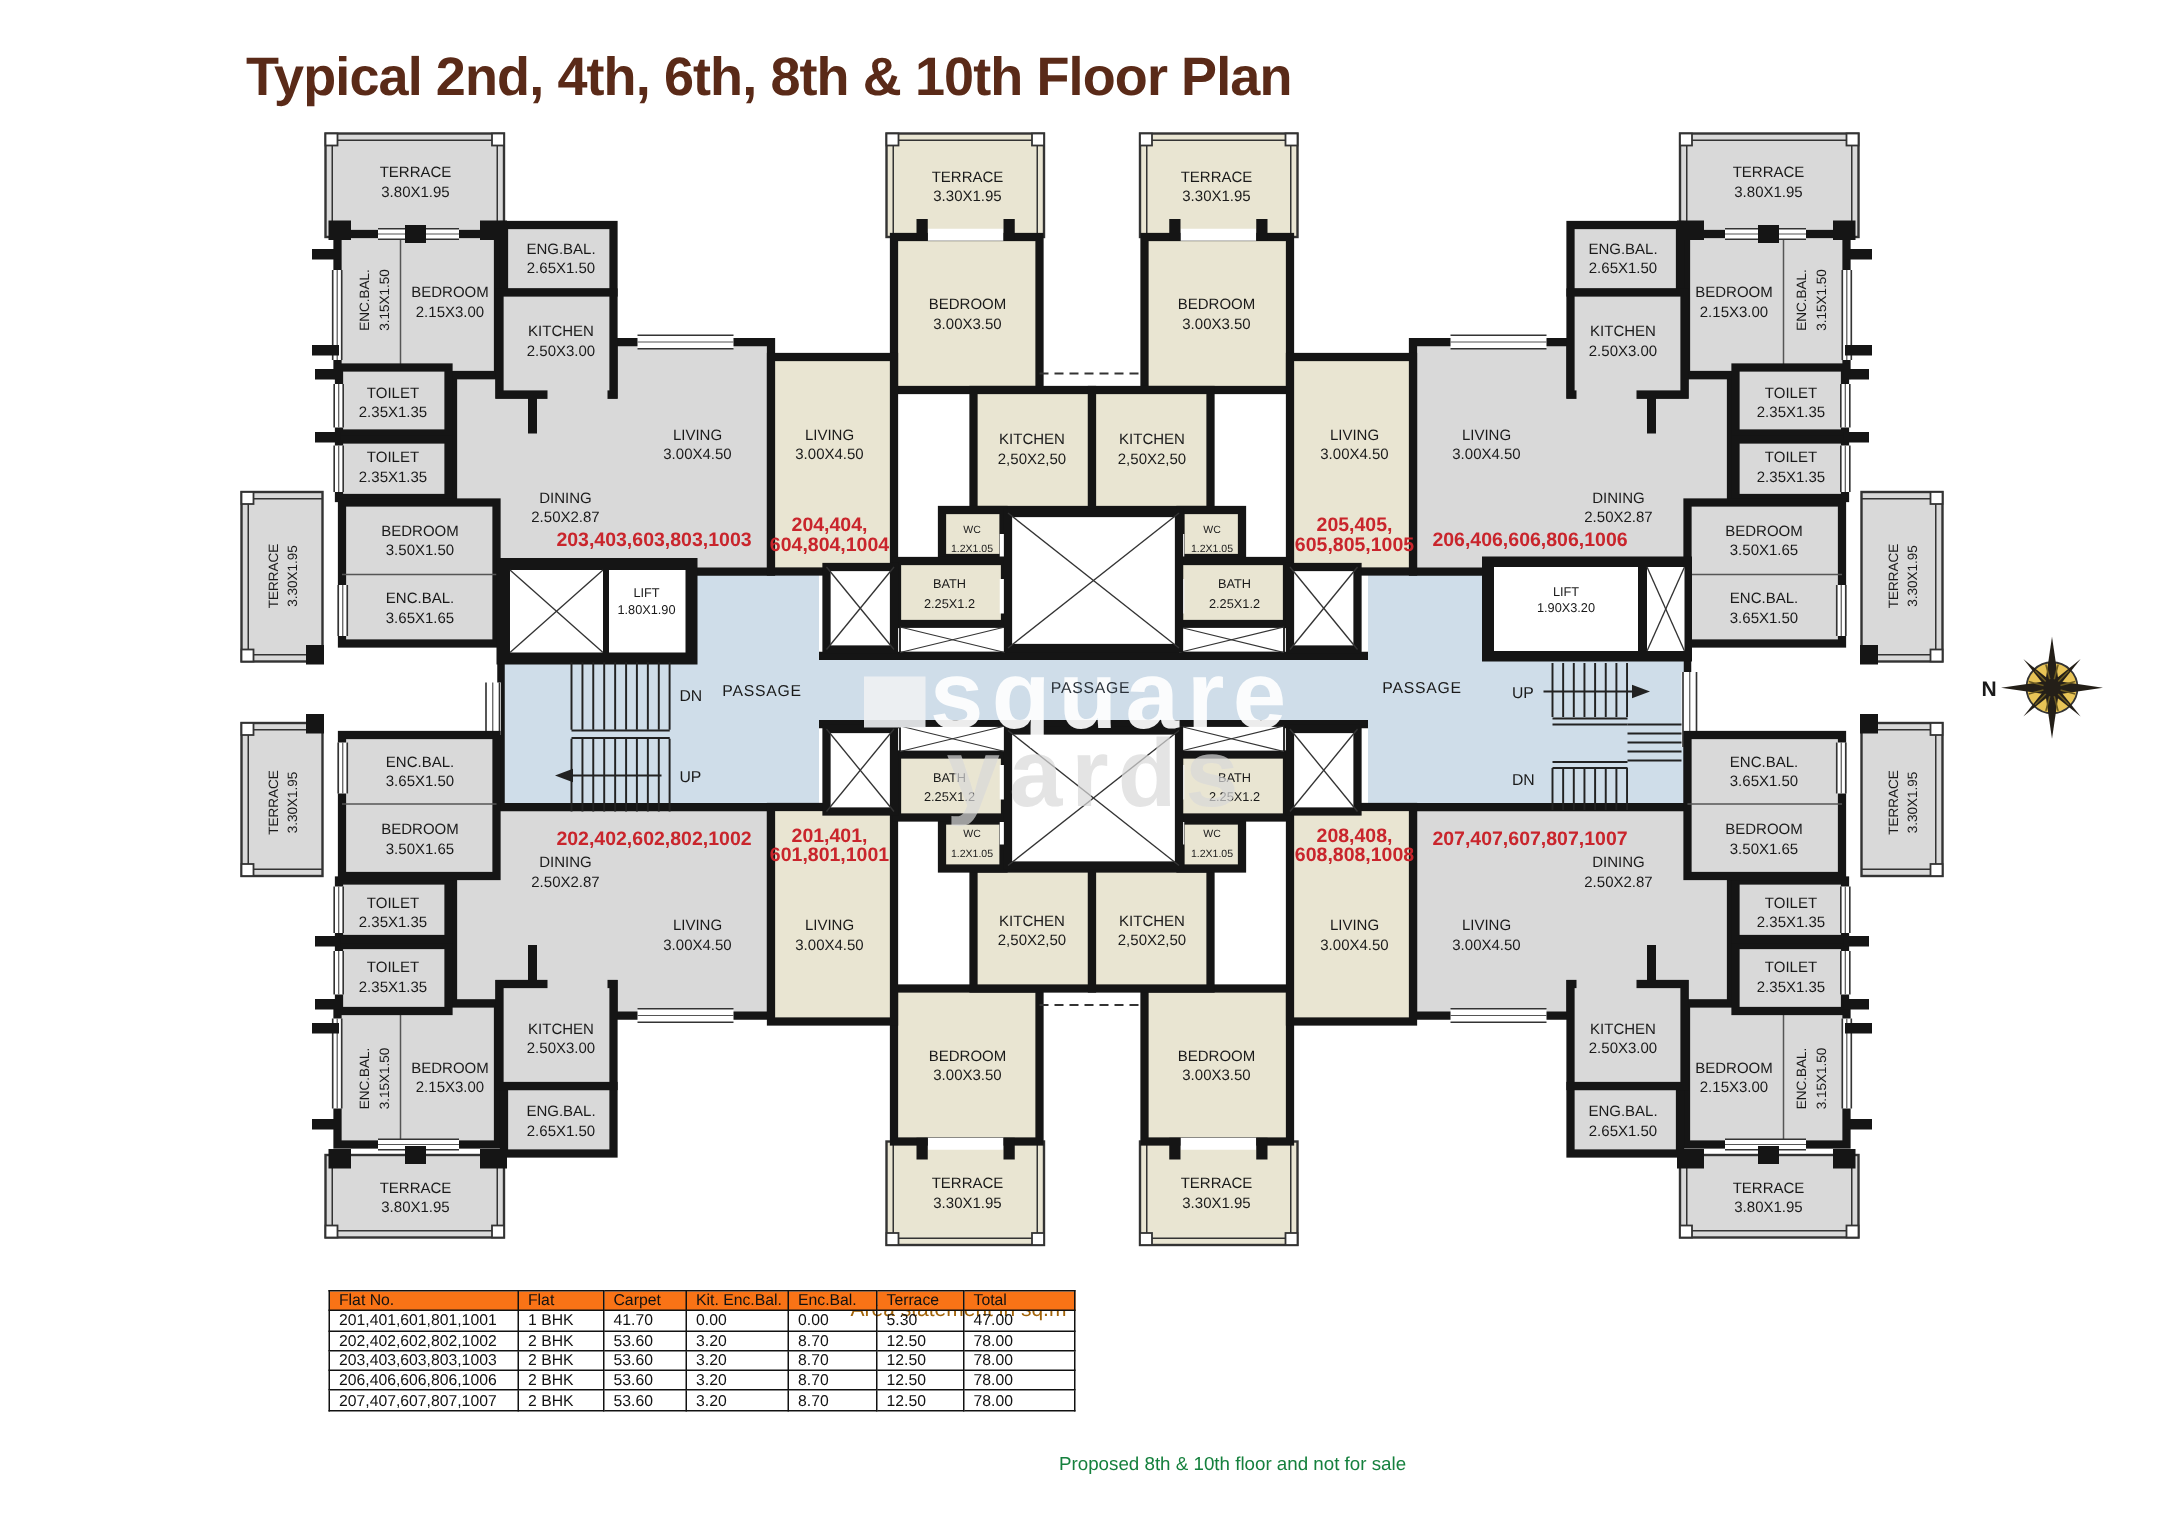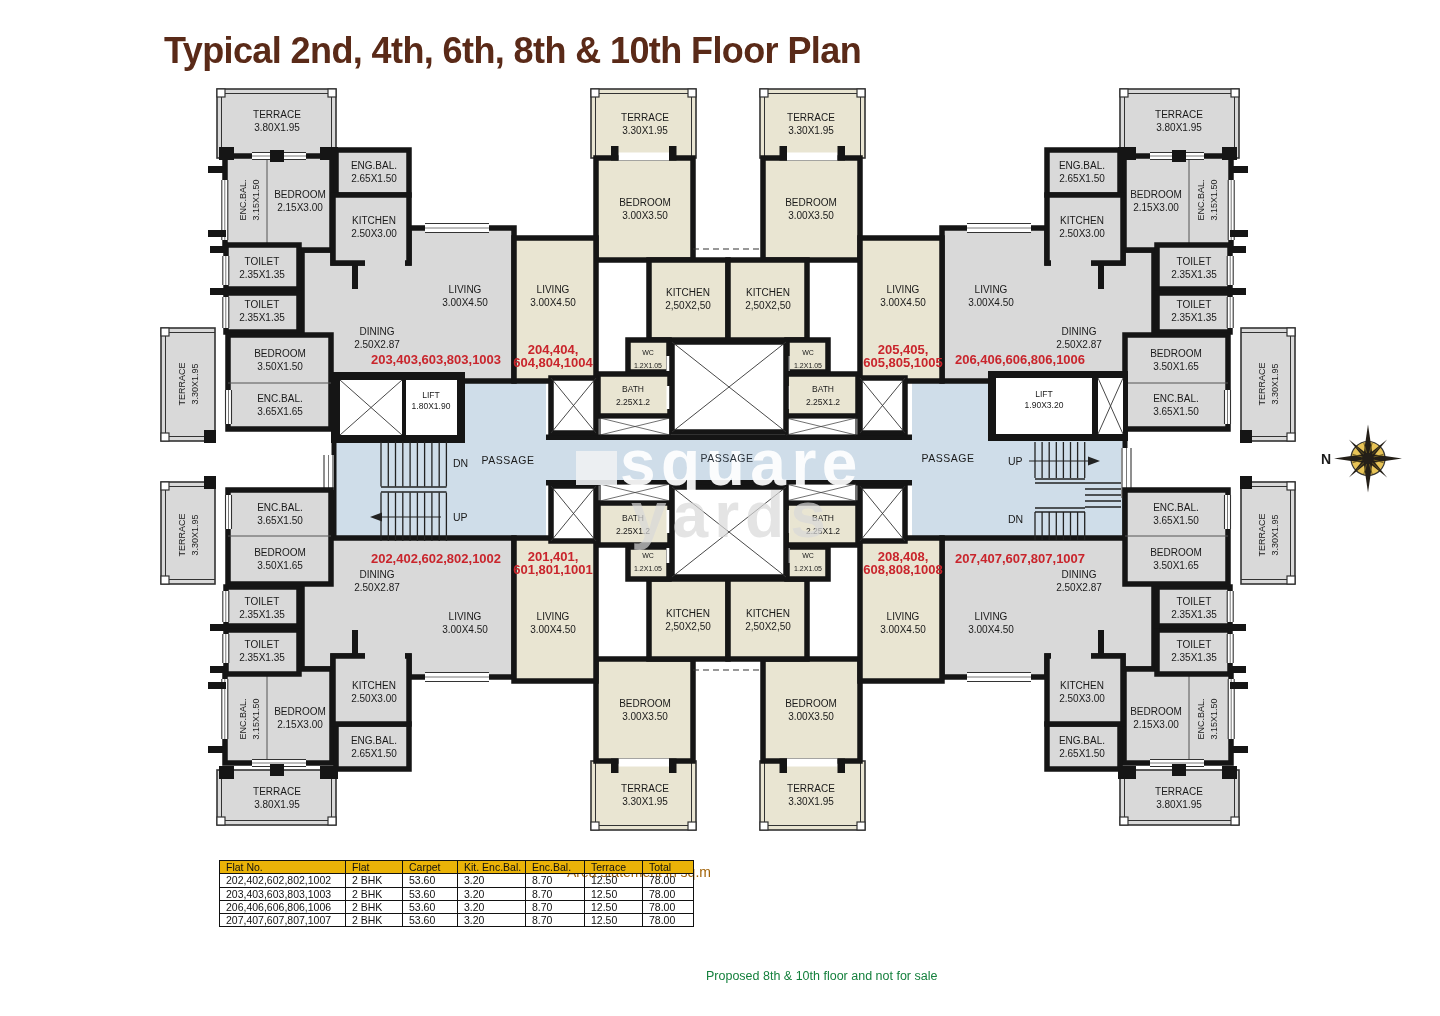--- a/index.html
+++ b/index.html
@@ -2,21 +2,21 @@
 <html><head><meta charset="utf-8">
 <style>
 html,body{margin:0;padding:0;background:#ffffff;width:1440px;height:1016px;overflow:hidden}
 *{box-sizing:border-box;font-family:"Liberation Sans",sans-serif}
 #page{position:relative;width:1440px;height:1016px;background:#fff}
 #plan{position:absolute;left:0;top:0}
 #title{position:absolute;left:164px;top:30px;font-size:36px;font-weight:bold;color:#5a2a18;letter-spacing:-0.6px}
 #astmt{position:absolute;left:567px;top:864px;font-size:14px;color:#a16207}
 #tbl{position:absolute;left:219px;top:860px;border-collapse:collapse;font-size:10.5px;color:#111}
 #tbl td{border:1px solid #111;padding:0 0 0 6px;height:13.3px;line-height:12px;white-space:nowrap}
-#tbl tr.hd td{background:#eab308}
+#tbl tr.hd td{background:#f97316}
 #note{position:absolute;left:706px;top:969px;font-size:12.5px;color:#15803d}
 </style></head>
 <body>
 <div id="page">
 <svg id="plan" width="1440" height="1016" viewBox="0 0 1440 1016" font-family="Liberation Sans, sans-serif">
 <rect x="334.0" y="379.0" width="212.0" height="161.0" fill="#cfdde9"></rect>
 <rect x="912.0" y="379.0" width="213.0" height="161.0" fill="#cfdde9"></rect>
 <rect x="546.0" y="437.0" width="366.0" height="46.0" fill="#cfdde9"></rect>
 <rect x="546.0" y="434.5" width="366.0" height="5.5" fill="#151515"></rect>
 <rect x="546.0" y="480.0" width="366.0" height="5.5" fill="#151515"></rect>
@@ -625,21 +625,30 @@
 <div id="astmt">Area statement in sq.m</div>
 <table id="tbl">
       <tbody>
         <tr class="hd">
           <td style="width:126px">Flat No.</td>
           <td style="width:57px">Flat</td>
           <td style="width:55px">Carpet</td>
           <td style="width:68px">Kit. Enc.Bal.</td>
           <td style="width:59px">Enc.Bal.</td>
           <td style="width:58px">Terrace</td>
-          <td style="width:51px">Total</td>
+          <td style="width:74px">Total</td>
+        </tr>
+        <tr>
+          <td>201,401,601,801,1001</td>
+          <td>1 BHK</td>
+          <td>41.70</td>
+          <td>0.00</td>
+          <td>0.00</td>
+          <td>5.30</td>
+          <td>47.00</td>
         </tr>
         <tr>
           <td>202,402,602,802,1002</td>
           <td>2 BHK</td>
           <td>53.60</td>
           <td>3.20</td>
           <td>8.70</td>
           <td>12.50</td>
           <td>78.00</td>
         </tr>

